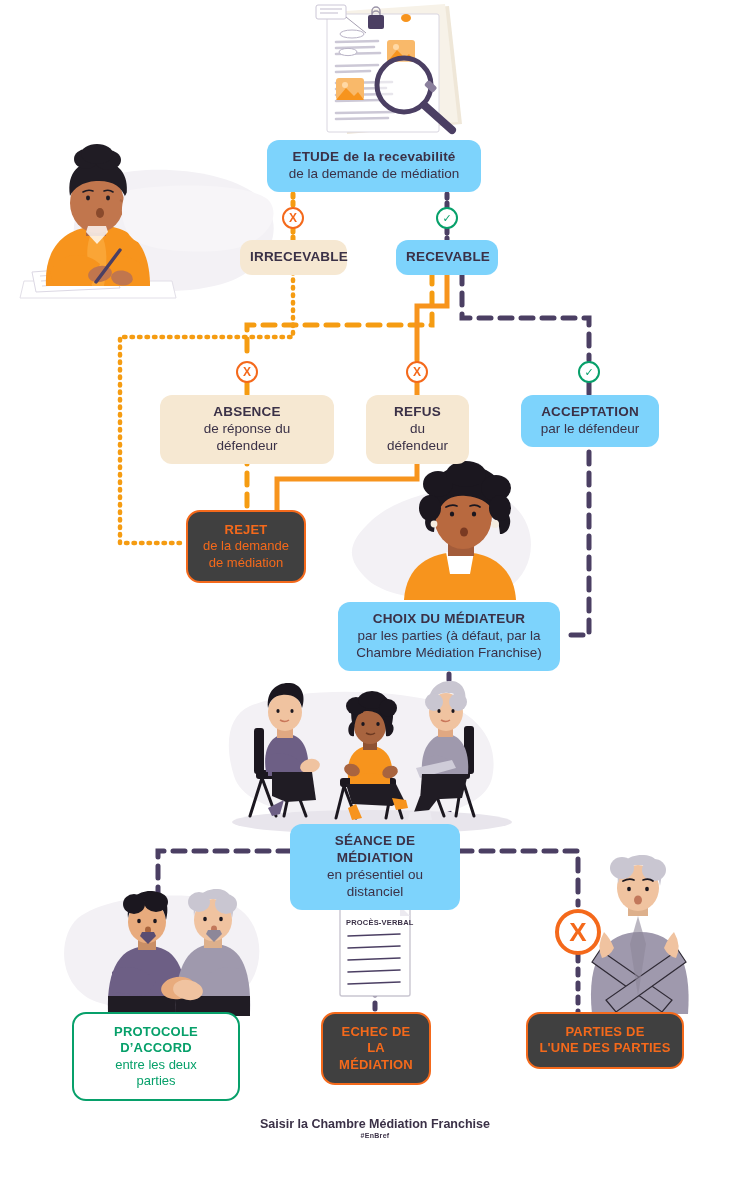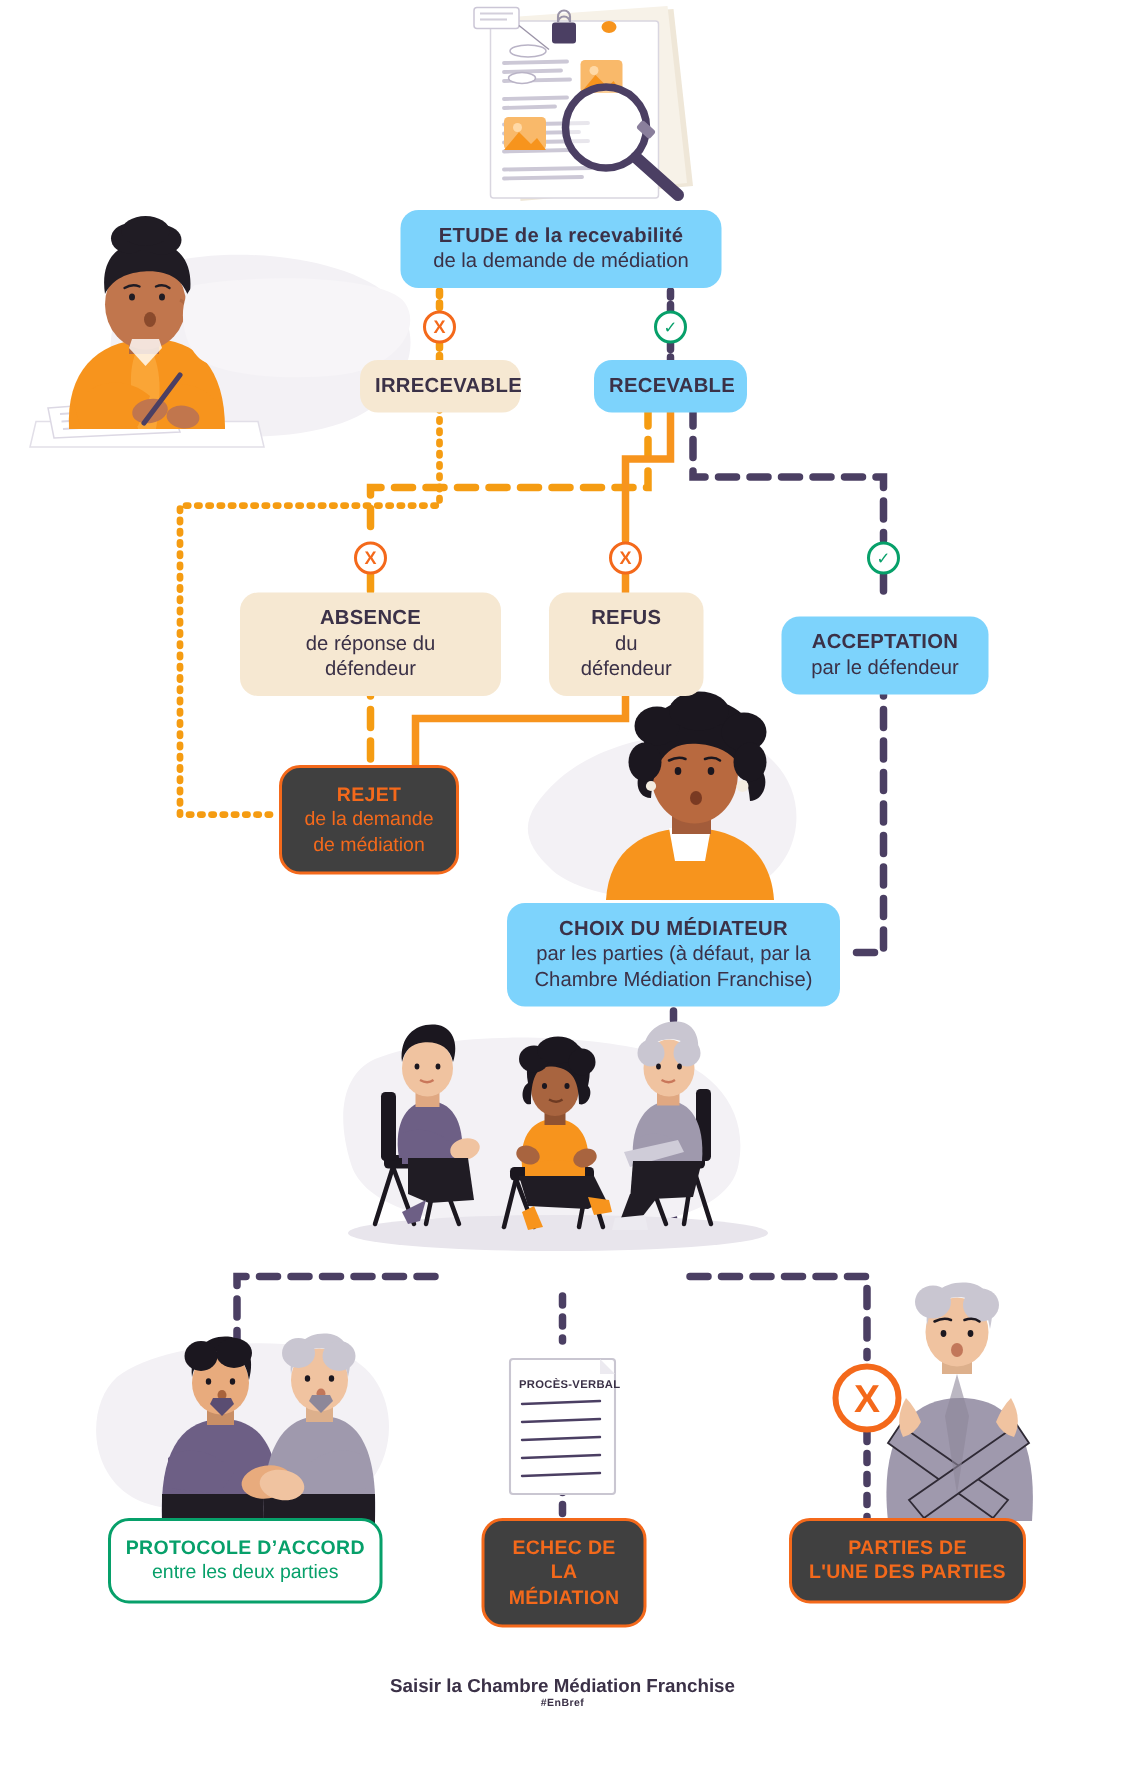--- a/index.html
+++ b/index.html
@@ -429,39 +429,43 @@
   <div class="node cream" style="left:160px;top:395px;width:174px;">
     <span class="t1">ABSENCE</span>
     <span class="t2">de réponse du défendeur</span>
   </div>
 
   <div class="node cream" style="left:366px;top:395px;width:103px;">
     <span class="t1">REFUS</span>
     <span class="t2">du défendeur</span>
   </div>
 
-  <div class="node purple" style="left:521px;top:395px;width:138px;margin-top:16px;">
+  <div class="node purple" style="left:521px;top:395px;width:138px;">
     <span class="t1">ACCEPTATION</span>
     <span class="t2">par le défendeur</span>
   </div>
 
   <div class="node outline-orange" style="left:186px;top:510px;width:120px;padding:10px 8px;">
     <span class="t1">REJET</span>
     <span class="t2">de la demande</span>
     <span class="t2">de médiation</span>
   </div>
 
   <div class="node purple" style="left:338px;top:602px;width:222px;">
     <span class="t1">CHOIX DU MÉDIATEUR</span>
     <span class="t2">par les parties (à défaut, par la</span>
     <span class="t2">Chambre Médiation Franchise)</span>
   </div>
 
-
-  <div class="node outline-green" style="left:72px;top:1012px;width:183px;padding:10px 4px;">
+  <div class="node purple" style="left:290px;top:824px;width:170px;">
+    <span class="t1">SÉANCE DE MÉDIATION</span>
+    <span class="t2">en présentiel ou distanciel</span>
+  </div>
+
+  <div class="node outline-green" style="left:72px;top:1012px;width:168px;padding:10px 26px;">
     <span class="t1">PROTOCOLE D’ACCORD</span>
     <span class="t2">entre les deux parties</span>
   </div>
 
   <div class="node outline-orange" style="left:321px;top:1012px;width:110px;padding:10px 8px;">
     <span class="t1">ECHEC DE LA</span>
     <span class="t1">MÉDIATION</span>
   </div>
 
   <div class="node outline-orange" style="left:526px;top:1012px;width:158px;padding:10px 8px;">

